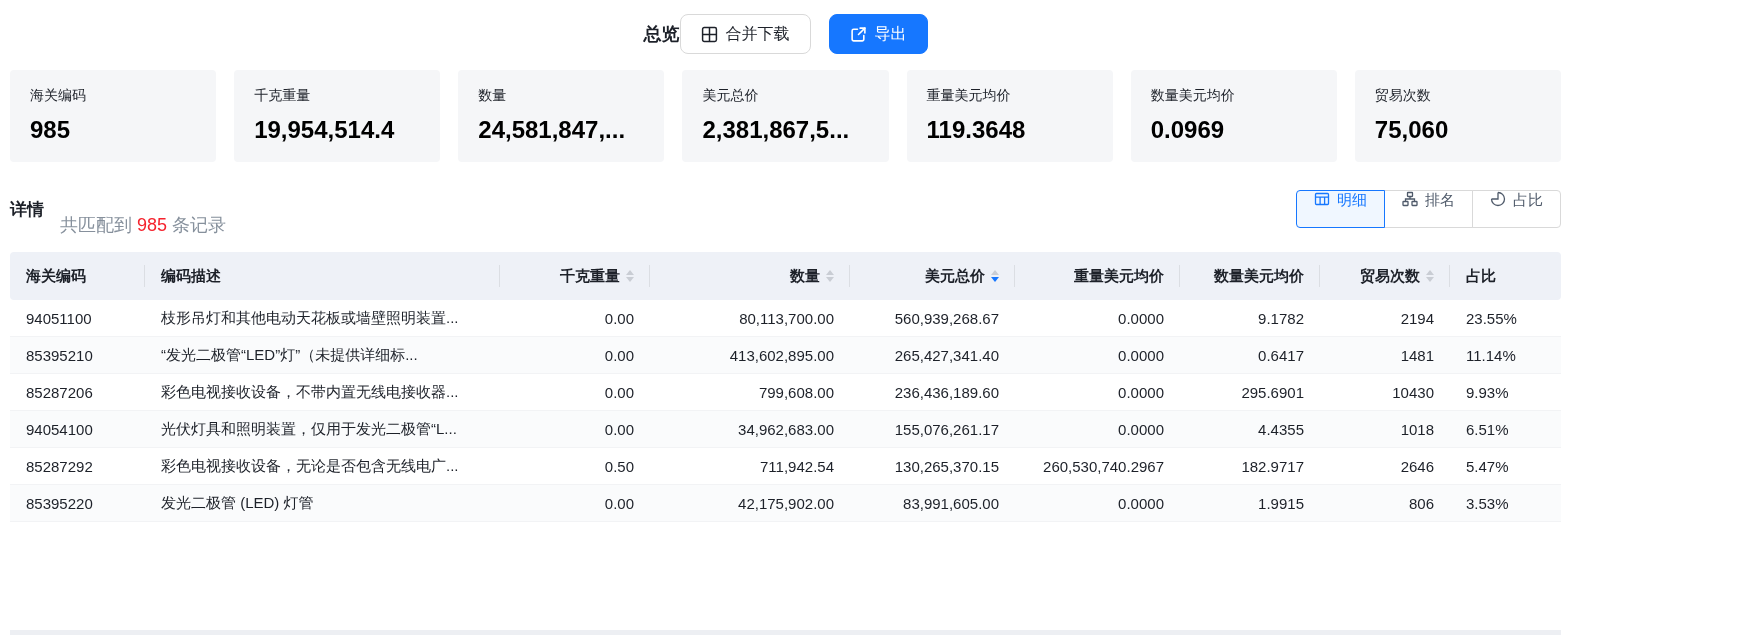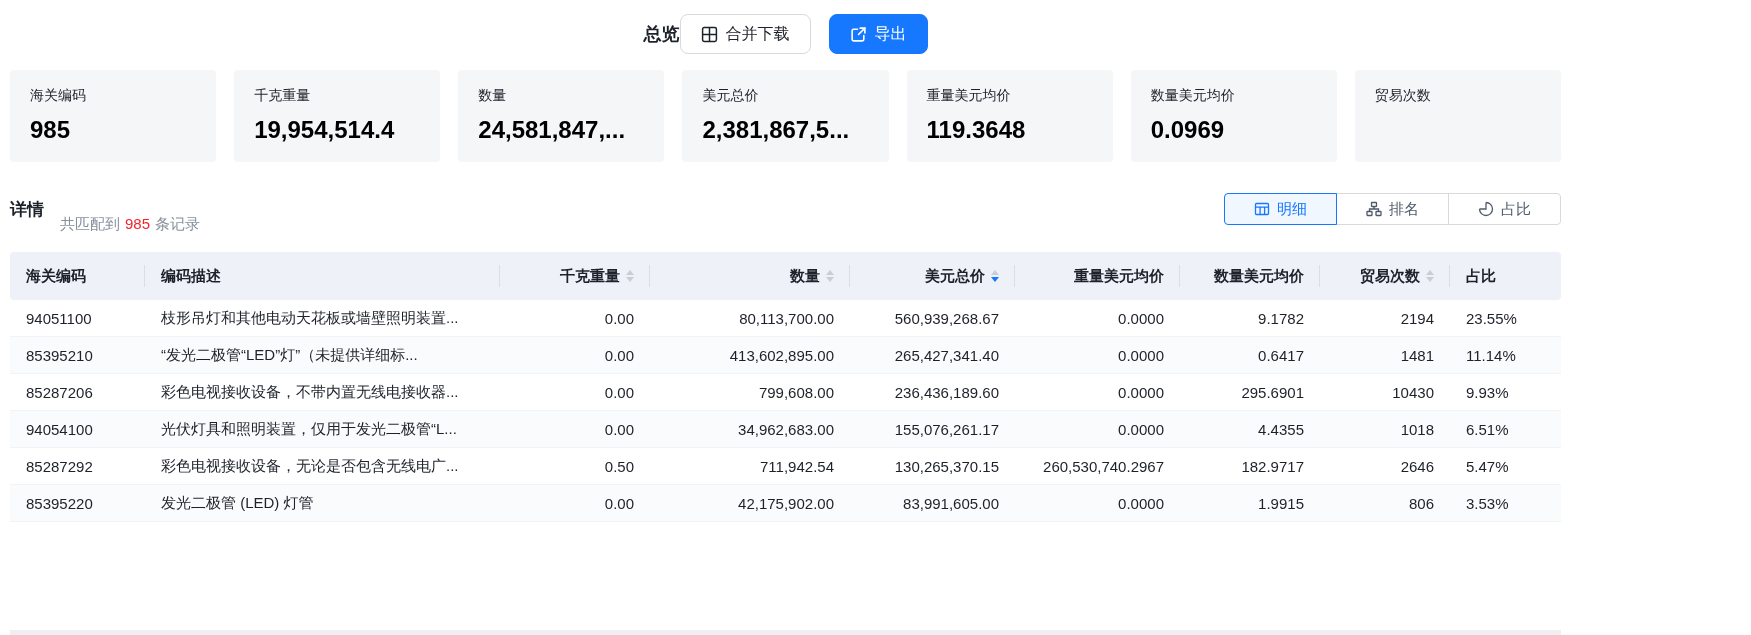--- a/index.html
+++ b/index.html
@@ -20,25 +20,25 @@
   
   .cards { display:flex; gap:18px; margin-top:16px; }
   .card { flex:1; min-width:0; background:#f5f6f8; border-radius:4px; padding:17px 20px 18px; }
   .card-label { font-size:14px; color:#1d2129; }
   .card-value { margin-top:11px; font-size:24px; font-weight:700; color:#000;
     white-space:nowrap; overflow:hidden; }
 
   
   .details-bar { display:flex; align-items:center; margin-top:28px; height:38px; }
   .details-title { font-size:17px; font-weight:700; }
-  .match-text { margin-left:16px; font-size:15px; color:#86909c;margin-top:31px; }
+  .match-text { margin-left:16px; font-size:18px; color:#86909c;margin-top:31px; }
   .match-count { color:#f5222d; margin:0 5px; }
   .tabs { margin-left:auto; display:flex; }
-  .tab { position:relative; height:32px; display:inline-flex; align-items:center; gap:7px;
-    padding:0 29px; background:#fff; border:1px solid #d9d9d9; color:#4e5969;
+  .tab { position:relative; height:38px; display:inline-flex; align-items:flex-start; gap:7px;
+    padding:0 17px; background:#fff; border:1px solid #d9d9d9; color:#4e5969;
     font-size:15px; cursor:pointer; font-family:inherit; margin-left:-1px; }
   .tab:first-child { margin-left:0; border-radius:4px 0 0 4px; }
   .tab:last-child { border-radius:0 4px 4px 0; }
   .tab.active { background:#f0f7ff; border-color:#1677ff; color:#1677ff; z-index:1; }
 
   
   table.records { width:1551px; border-collapse:separate; border-spacing:0;
     table-layout:fixed; margin-top:24px; font-size:15px; }
   thead th { background:#eef1f7; height:48px; font-weight:700; color:#1d2129;
     text-align:left; padding:0 16px; position:relative; white-space:nowrap; }
@@ -112,20 +112,21 @@
     <div class="card">
       <div class="card-label">重量美元均价</div>
       <div class="card-value">119.3648</div>
     </div>
     <div class="card">
       <div class="card-label">数量美元均价</div>
       <div class="card-value">0.0969</div>
     </div>
     <div class="card">
       <div class="card-label">贸易次数</div>
+      <div class="card-value">75,060</div>
     </div>
   </div>
 
   <div class="details-bar">
     <span class="details-title">详情</span>
     <span class="match-text"><span>共匹配到</span><span class="match-count">985</span><span>条记录</span></span>
     <div class="tabs">
       <button class="tab active">
         <span class="icon">
           <svg width="16" height="16" viewBox="0 0 16 16" fill="none" stroke="currentColor" stroke-width="1.3">

